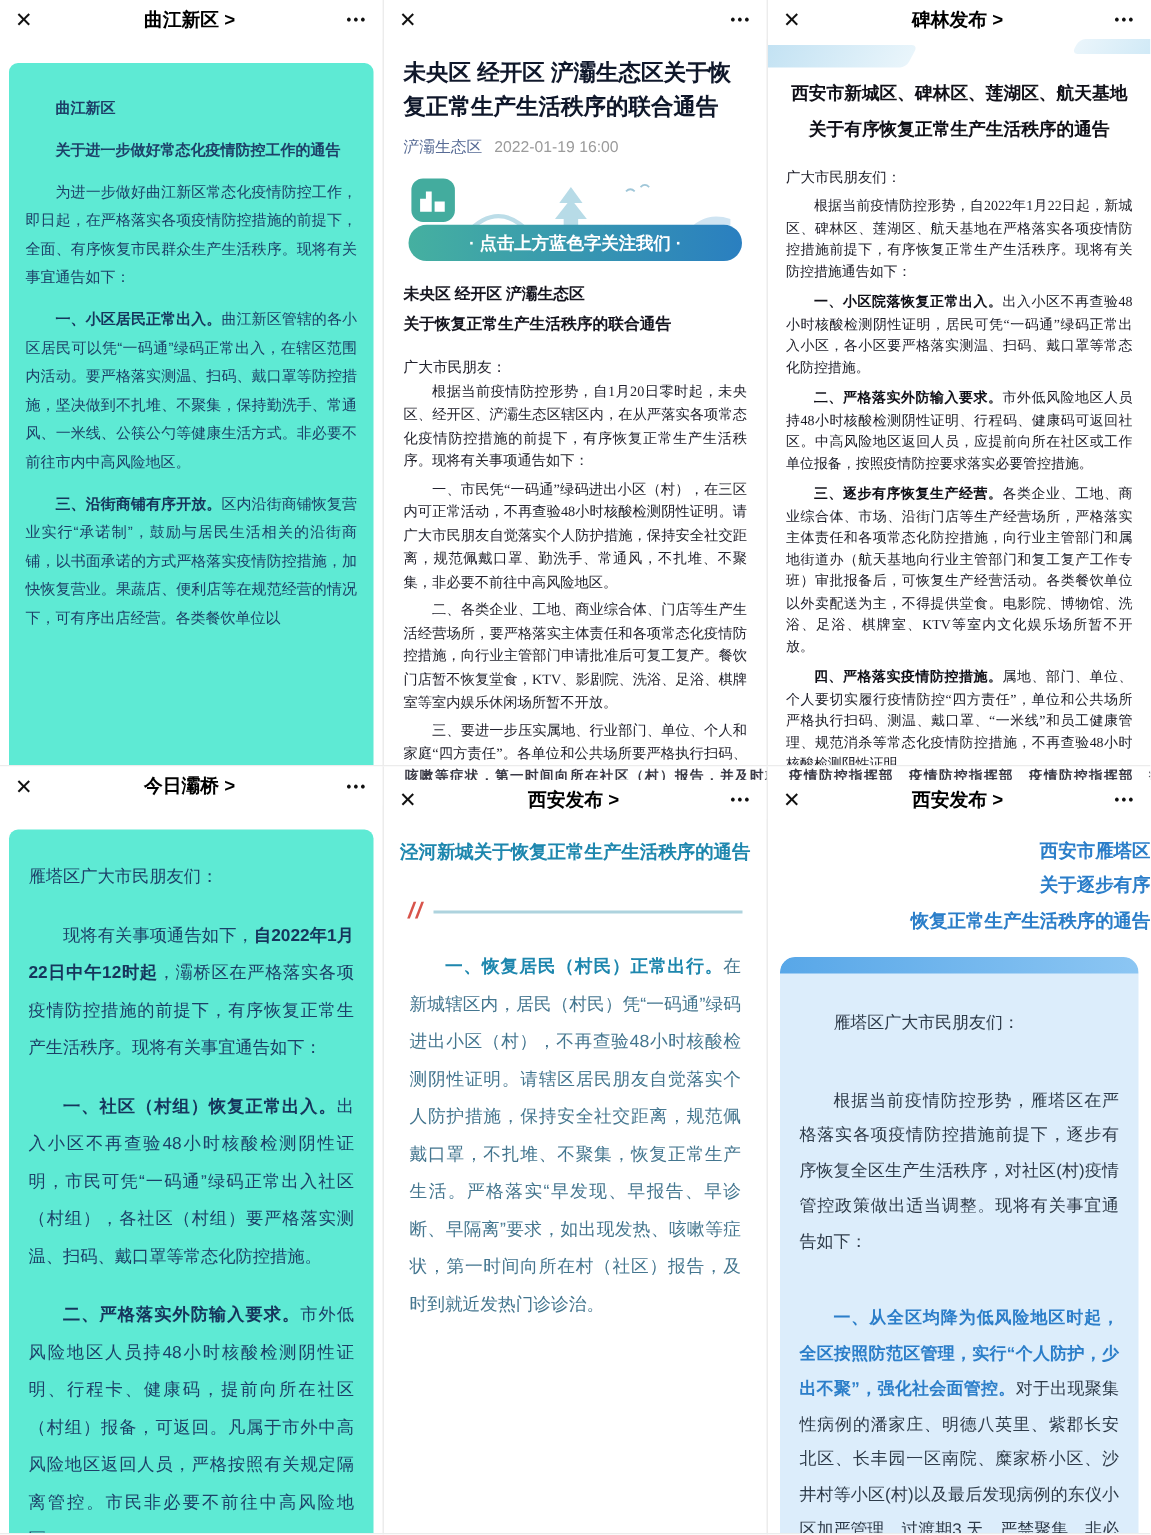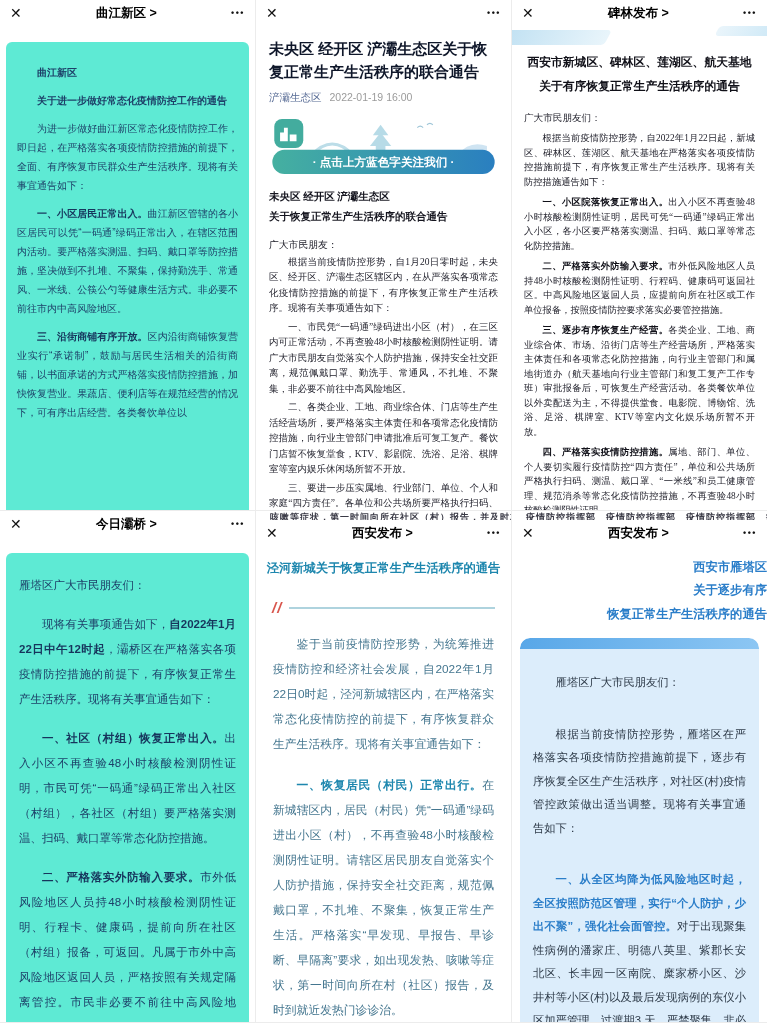--- a/index.html
+++ b/index.html
@@ -173,21 +173,20 @@
     <div class="wx-header">
       <span class="close">✕</span>
       <span class="htitle">西安发布 &gt;</span>
       <span class="more">•••</span>
     </div>
     <div class="p5-title">泾河新城关于恢复正常生产生活秩序的通告</div>
     <div class="p5-decor">
       <span class="slashes">//</span>
       <span class="rule"></span>
     </div>
-    <p class="p5-par">鉴于当前疫情防控形势，为统筹推进疫情防控和经济社会发展，自2022年1月22日0时起，泾河新城辖区内，在严格落实常态化疫情防控的前提下，有序恢复群众生产生活秩序。现将有关事宜通告如下：</p>
     <p class="p5-par"><b>一、恢复居民（村民）正常出行。</b><span>在新城辖区内，居民（村民）凭“一码通”绿码进出小区（村），不再查验48小时核酸检测阴性证明。请辖区居民朋友自觉落实个人防护措施，保持安全社交距离，规范佩戴口罩，不扎堆、不聚集，恢复正常生产生活。严格落实“早发现、早报告、早诊断、早隔离”要求，如出现发热、咳嗽等症状，第一时间向所在村（社区）报告，及时到就近发热门诊诊治。</span></p>
 
   </div>
 
   <div class="panel">
     <div class="sliver">疫情防控指挥部　疫情防控指挥部　疫情防控指挥部　疫情防控指挥部</div>
     <div class="wx-header">
       <span class="close">✕</span>
       <span class="htitle">西安发布 &gt;</span>
       <span class="more">•••</span>

